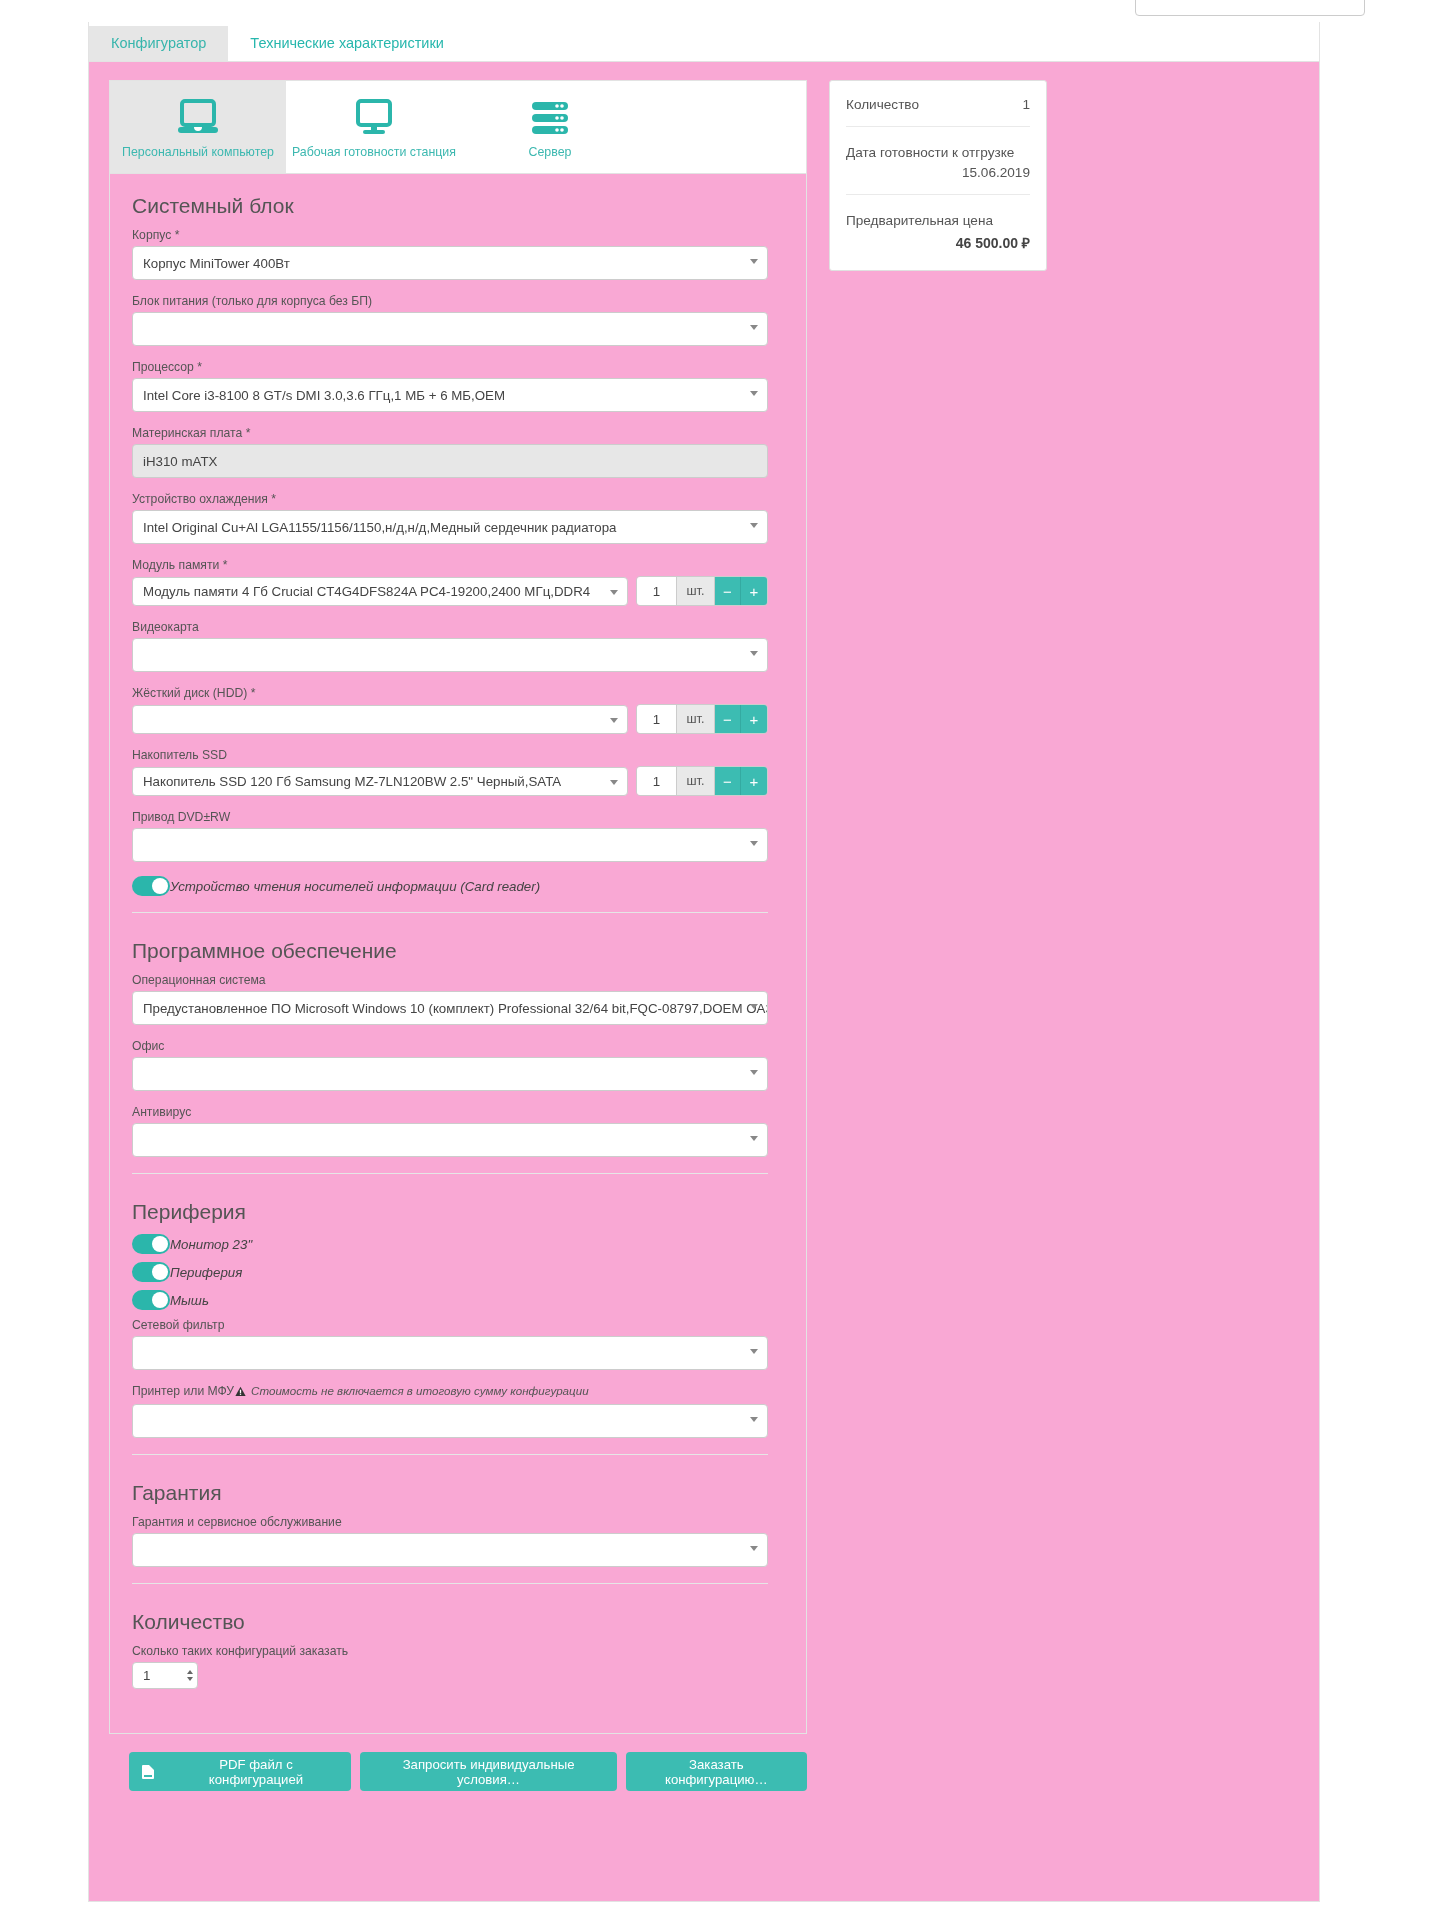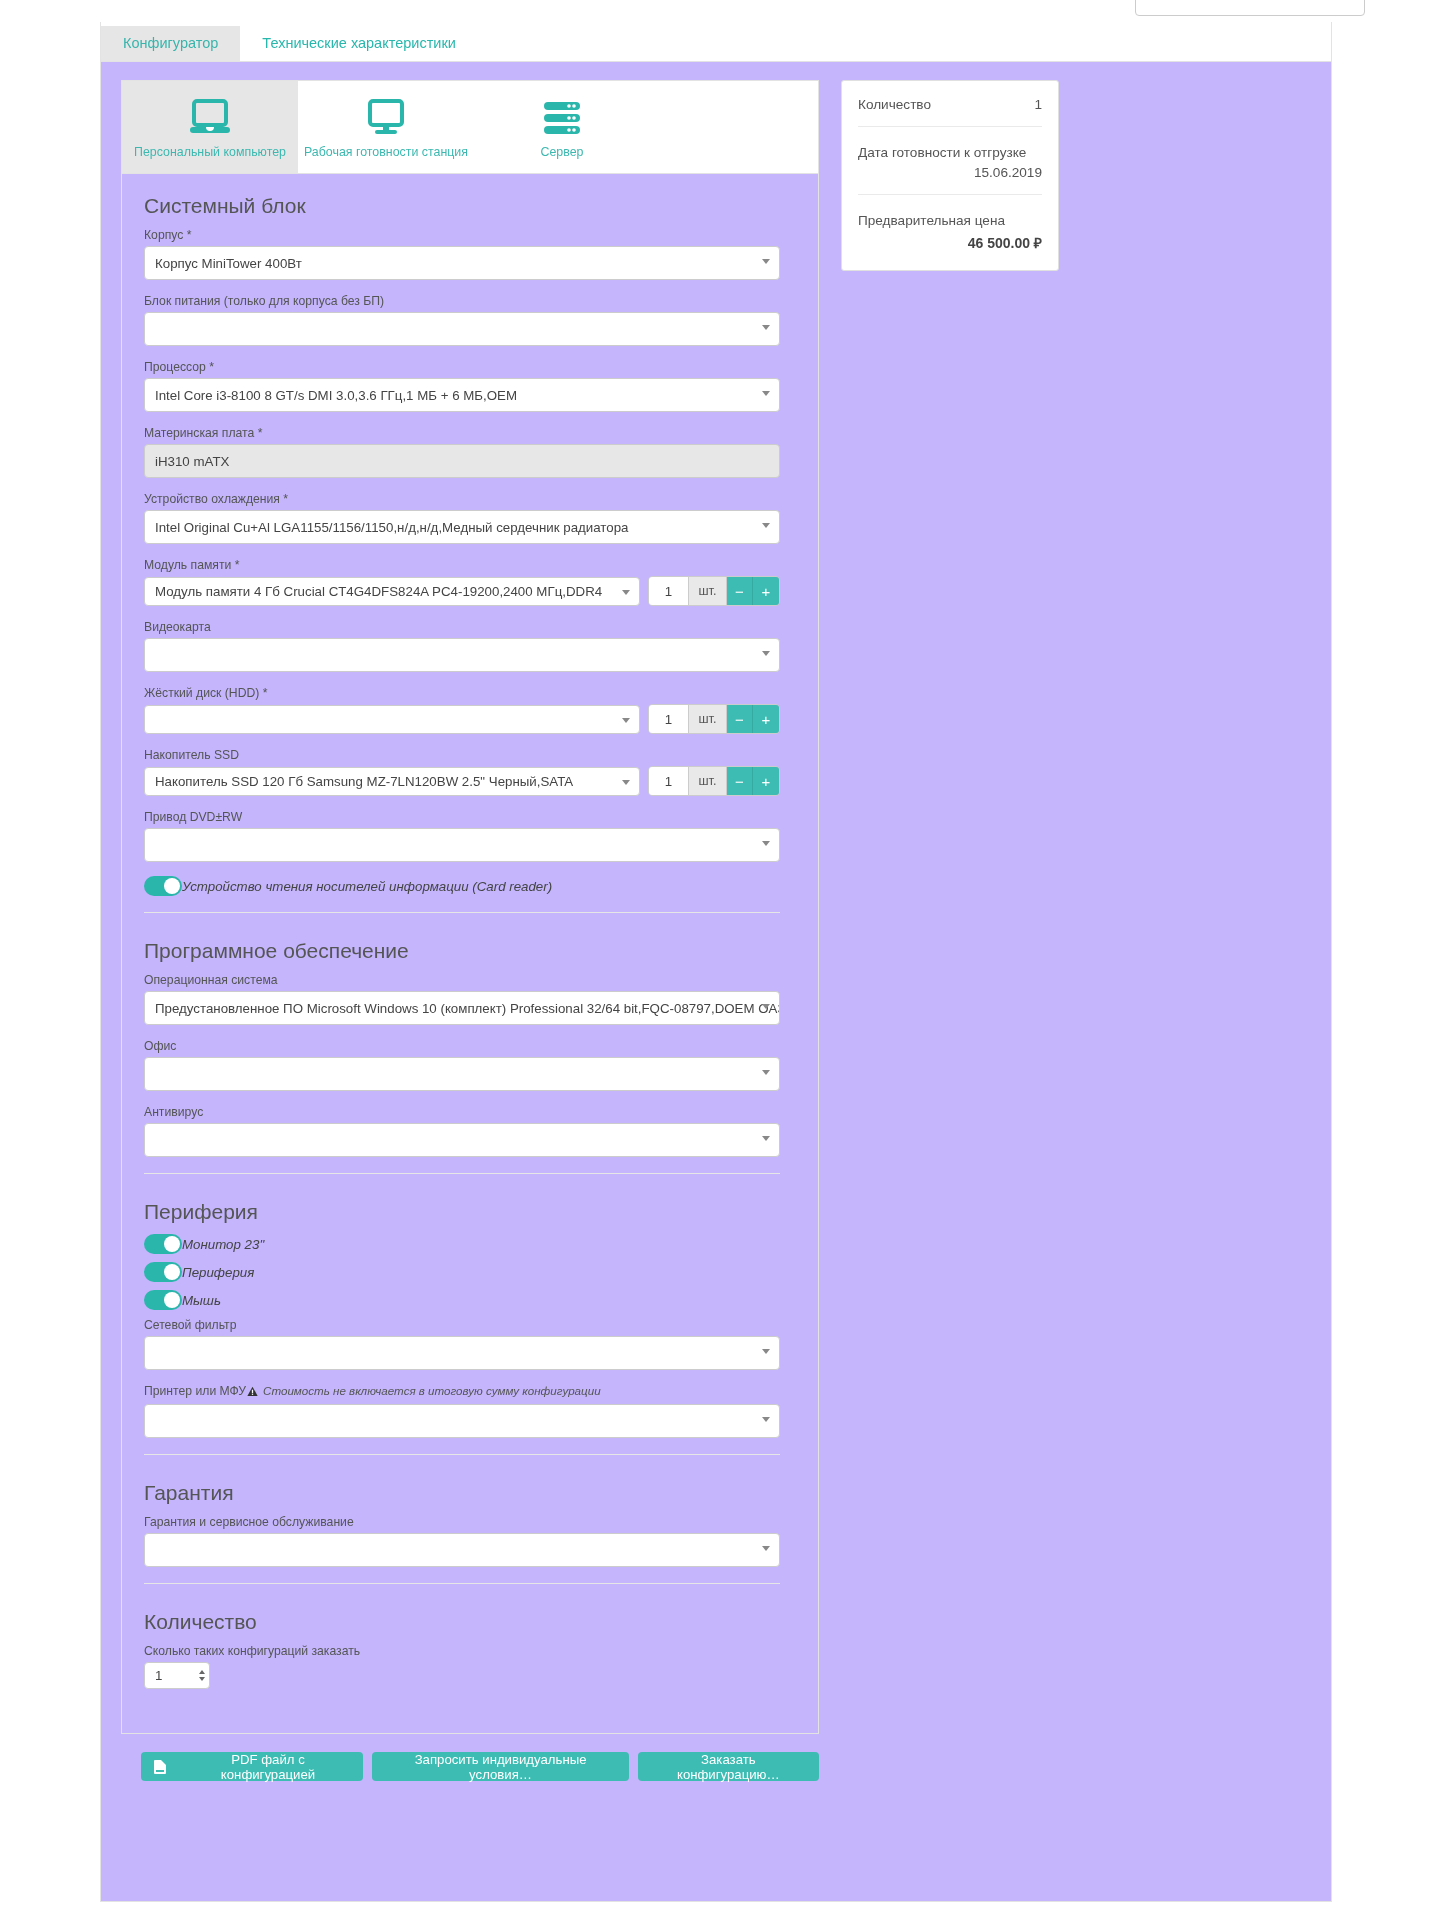--- a/index.html
+++ b/index.html
@@ -15,25 +15,25 @@
 
   
   .top-stub{
     position:absolute; top:-10px; right:75px;
     width:230px; height:26px;
     border:1px solid #ccc; border-radius:4px; background:#fff;
   }
 
   
   .frame{
-    position:absolute; left:100px; top:22px;
+    position:absolute; left:88px; top:22px;
     width:1232px; height:1880px;
     border:1px solid #e3e3e3;
     border-top:none;
-    background:#c4b5fd;
+    background:#f9a8d4;
   }
 
   
   .tabstrip{
     display:flex; align-items:flex-end;
     height:40px;
     border-bottom:1px solid #e3e3e3;
     background:#fff;
   }
   .tab{
@@ -193,21 +193,21 @@
   .cline{ display:flex; justify-content:space-between; align-items:baseline; }
   .ctitle{ font-size:13.6px; color:#555; }
   .cval{ font-size:13.6px; color:#555; }
   .cval.right{ display:block; text-align:right; margin-top:4px; }
   .cval.price{ font-weight:bold; font-size:14px; color:#444; }
 
   
   .actions{ display:flex; gap:9px; padding:18px 0 0 20px; }
   .abtn{
     background:#3cbcb2; color:#fff; border:none; border-radius:4px;
-    height:29px; padding:0 13px;
+    height:39px; padding:0 13px;
     font-size:13.2px; font-family:"Liberation Sans", sans-serif;
     display:flex; align-items:center; gap:20px; cursor:pointer;
   }
   .pdfglyph{
     display:inline-block; width:12px; height:14px; background:#fff;
     position:relative; border-radius:1px;
   }
   .pdfglyph:after{
     content:""; position:absolute; right:0; top:0;
     border-left:5px solid transparent; border-top:5px solid #3cbcb2;

